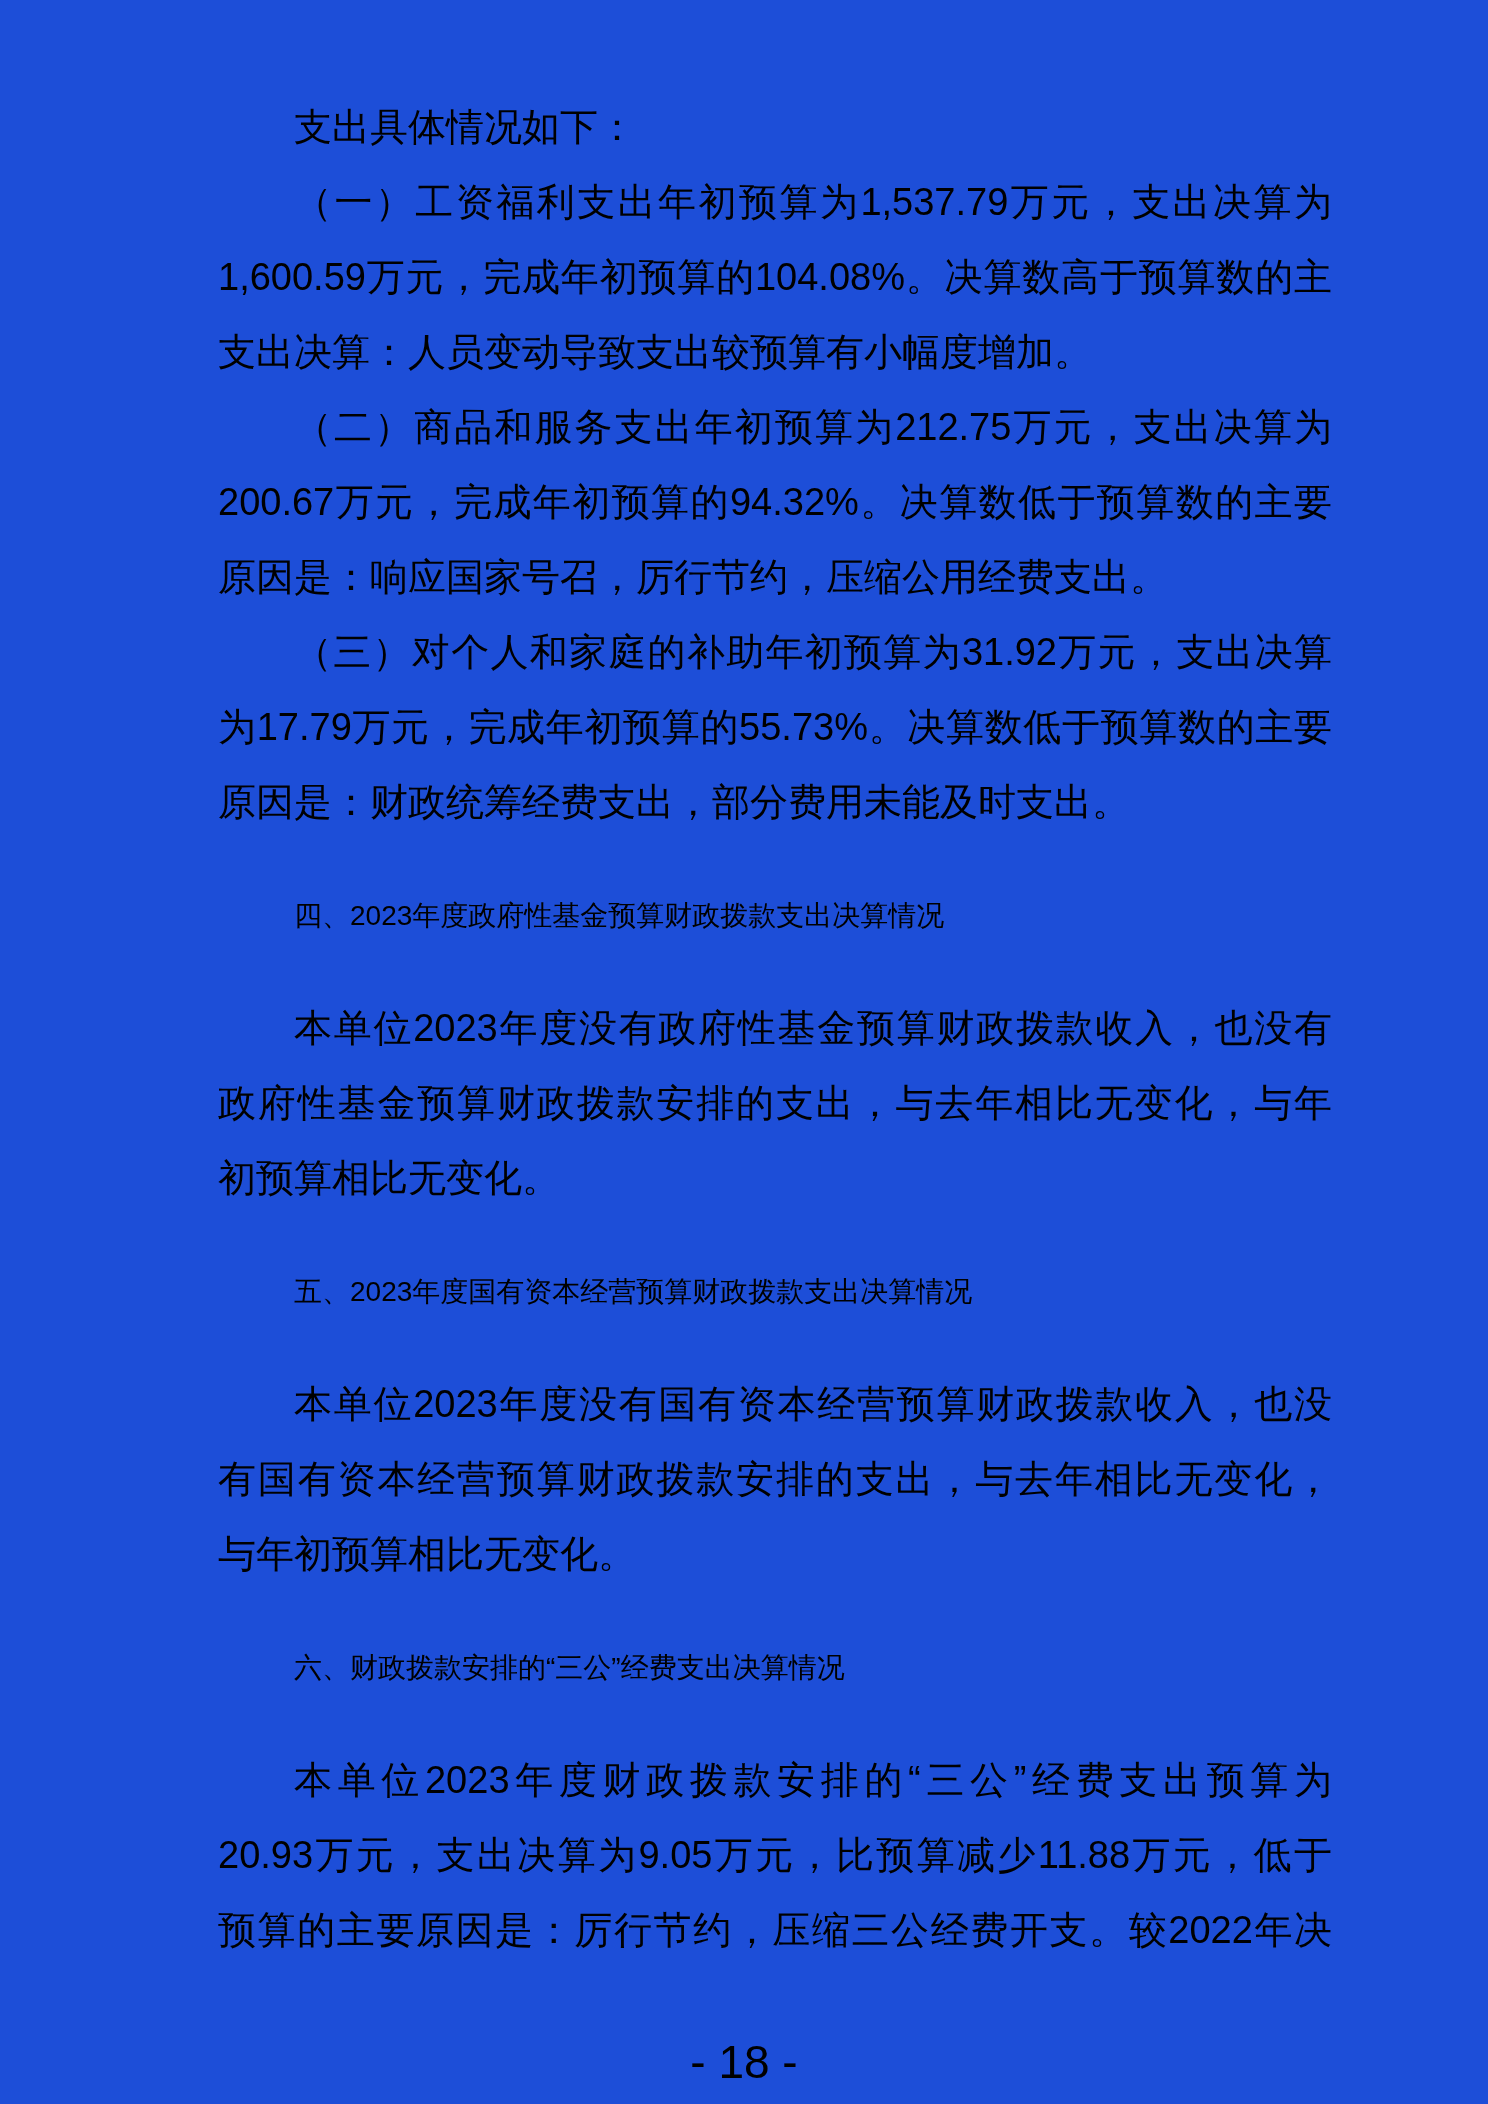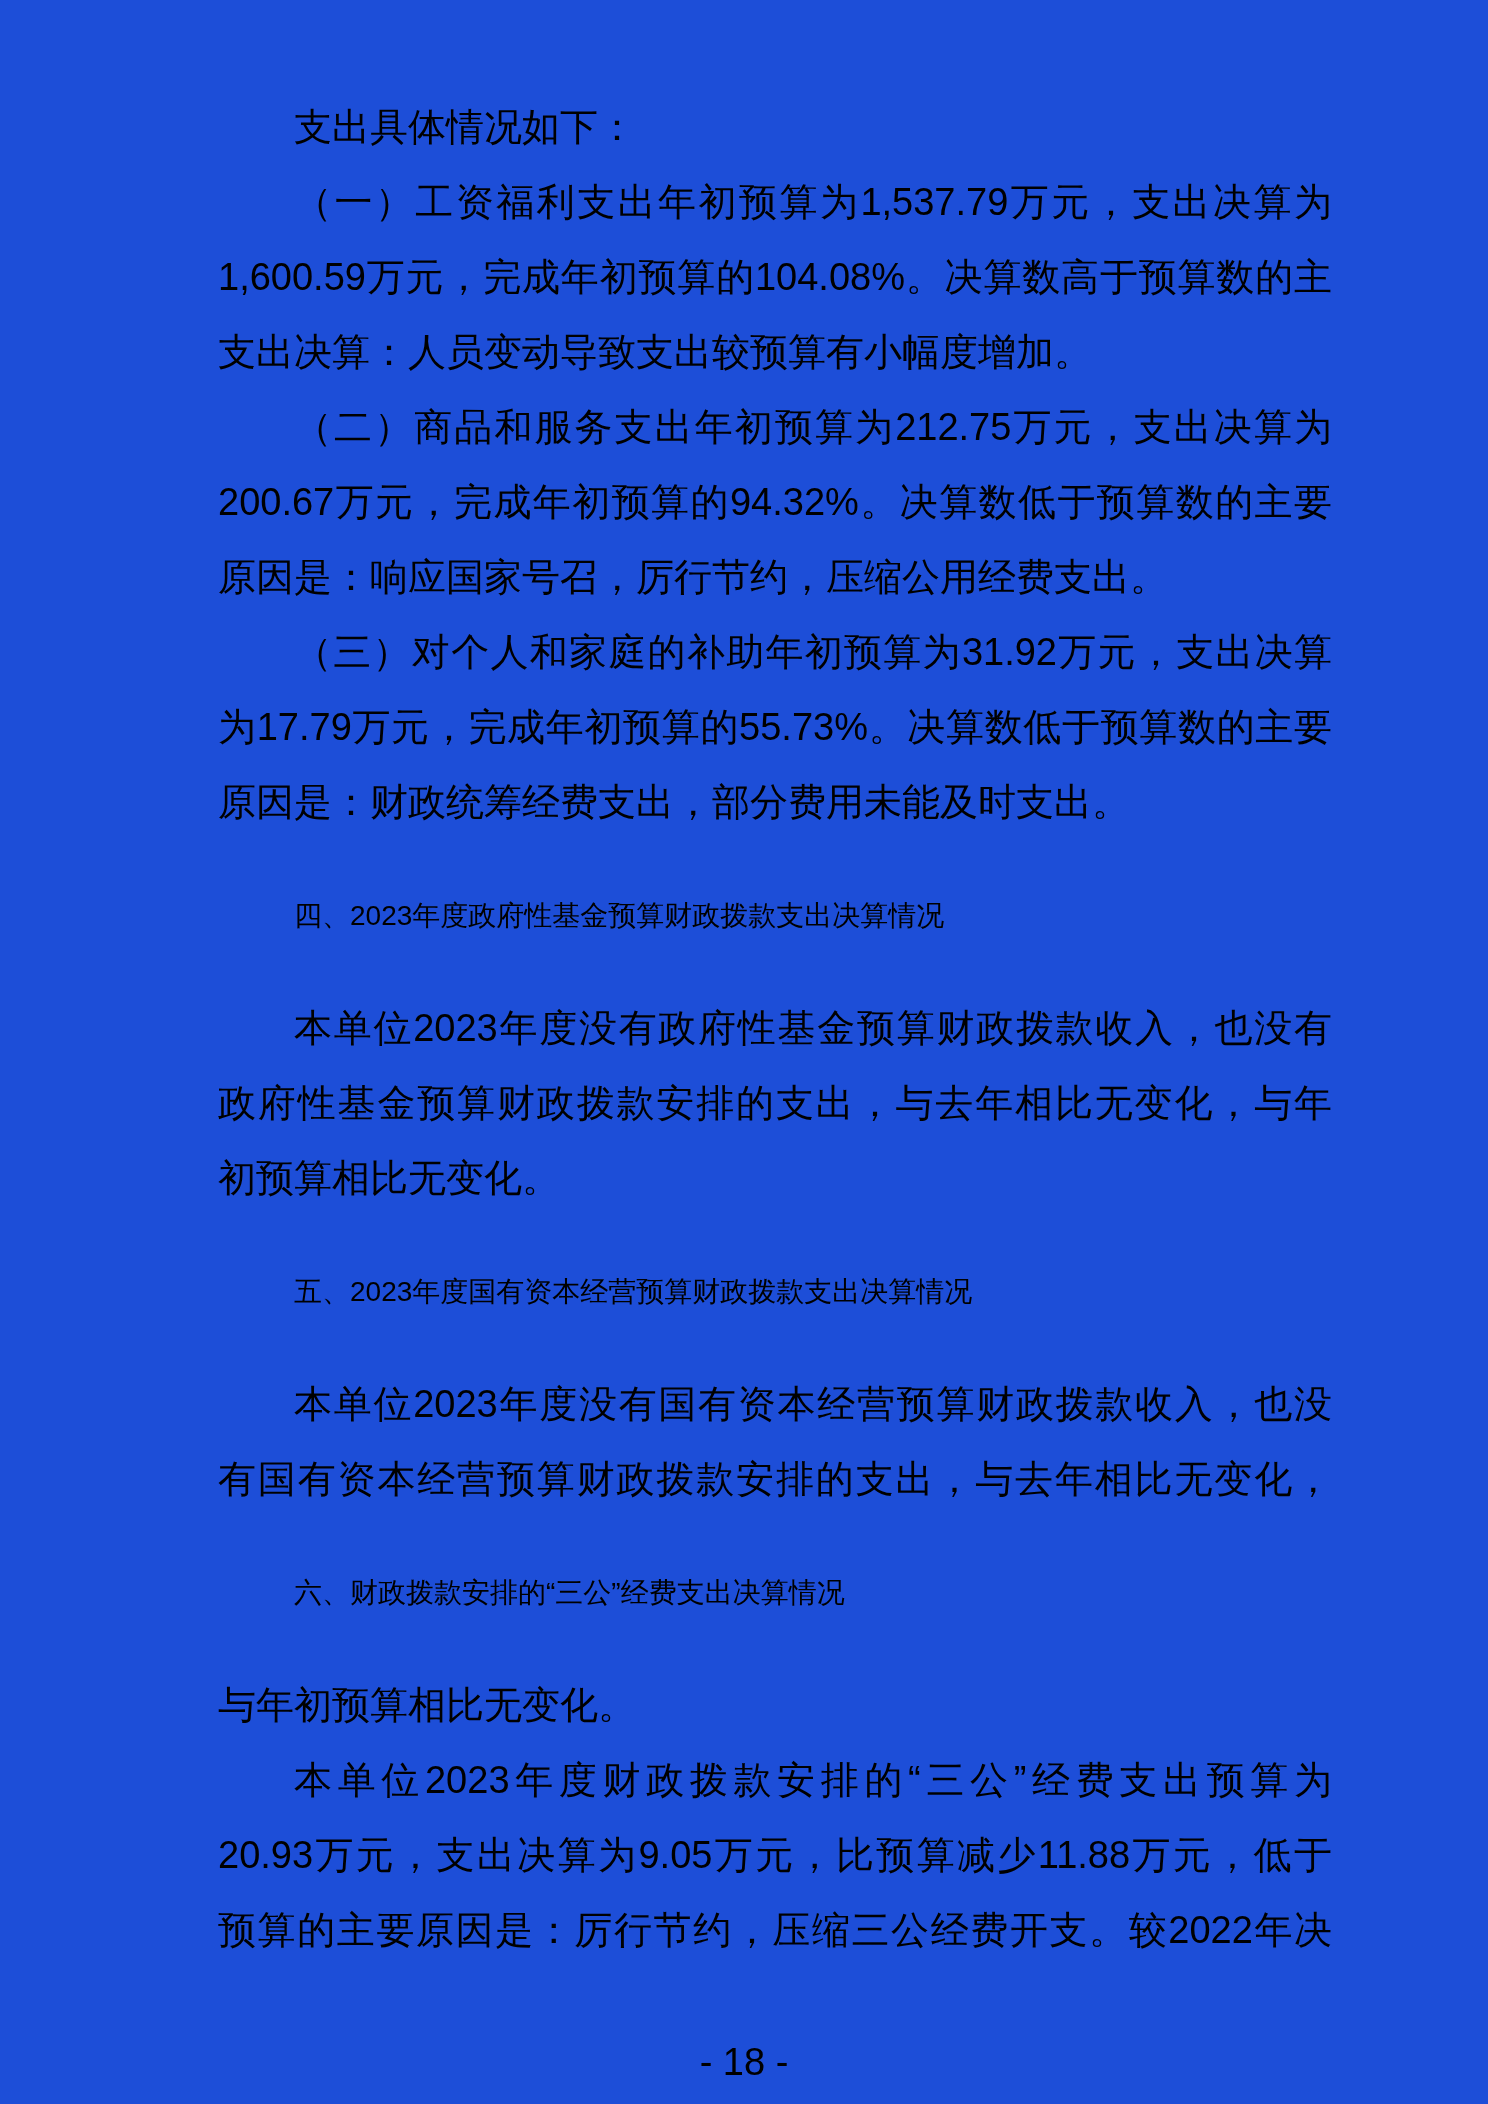--- a/index.html
+++ b/index.html
@@ -42,21 +42,21 @@
     text-align-last: left;
   }
   .footer {
     position: absolute;
     top: 2038px;
     left: 0;
     width: 100%;
     height: 48px;
     line-height: 48px;
     text-align: center;
-    font-size: 38px;
+    font-size: 46px;
     color: #000000;
   }
 </style>
 </head>
 <body>
 
 <div class="page">
   <div class="content" id="content">
       <div class="line ind">支出具体情况如下：</div>
       <div class="line ind j">（一）工资福利支出年初预算为1,537.79万元，支出决算为</div>
@@ -68,20 +68,20 @@
       <div class="line ind j">（三）对个人和家庭的补助年初预算为31.92万元，支出决算</div>
       <div class="line j">为17.79万元，完成年初预算的55.73%。决算数低于预算数的主要</div>
       <div class="line">原因是：财政统筹经费支出，部分费用未能及时支出。</div>
       <div class="line heading ind">四、2023年度政府性基金预算财政拨款支出决算情况</div>
       <div class="line ind j">本单位2023年度没有政府性基金预算财政拨款收入，也没有</div>
       <div class="line j">政府性基金预算财政拨款安排的支出，与去年相比无变化，与年</div>
       <div class="line">初预算相比无变化。</div>
       <div class="line heading ind">五、2023年度国有资本经营预算财政拨款支出决算情况</div>
       <div class="line ind j">本单位2023年度没有国有资本经营预算财政拨款收入，也没</div>
       <div class="line j">有国有资本经营预算财政拨款安排的支出，与去年相比无变化，</div>
+      <div class="line">与年初预算相比无变化。</div>
       <div class="line heading ind">六、财政拨款安排的“三公”经费支出决算情况</div>
-      <div class="line">与年初预算相比无变化。</div>
       <div class="line ind j">本单位2023年度财政拨款安排的“三公”经费支出预算为</div>
       <div class="line j">20.93万元，支出决算为9.05万元，比预算减少11.88万元，低于</div>
       <div class="line j">预算的主要原因是：厉行节约，压缩三公经费开支。较2022年决</div>
     </div>
   <div class="footer">- 18 -</div>
 </div>
 
 </body></html>

